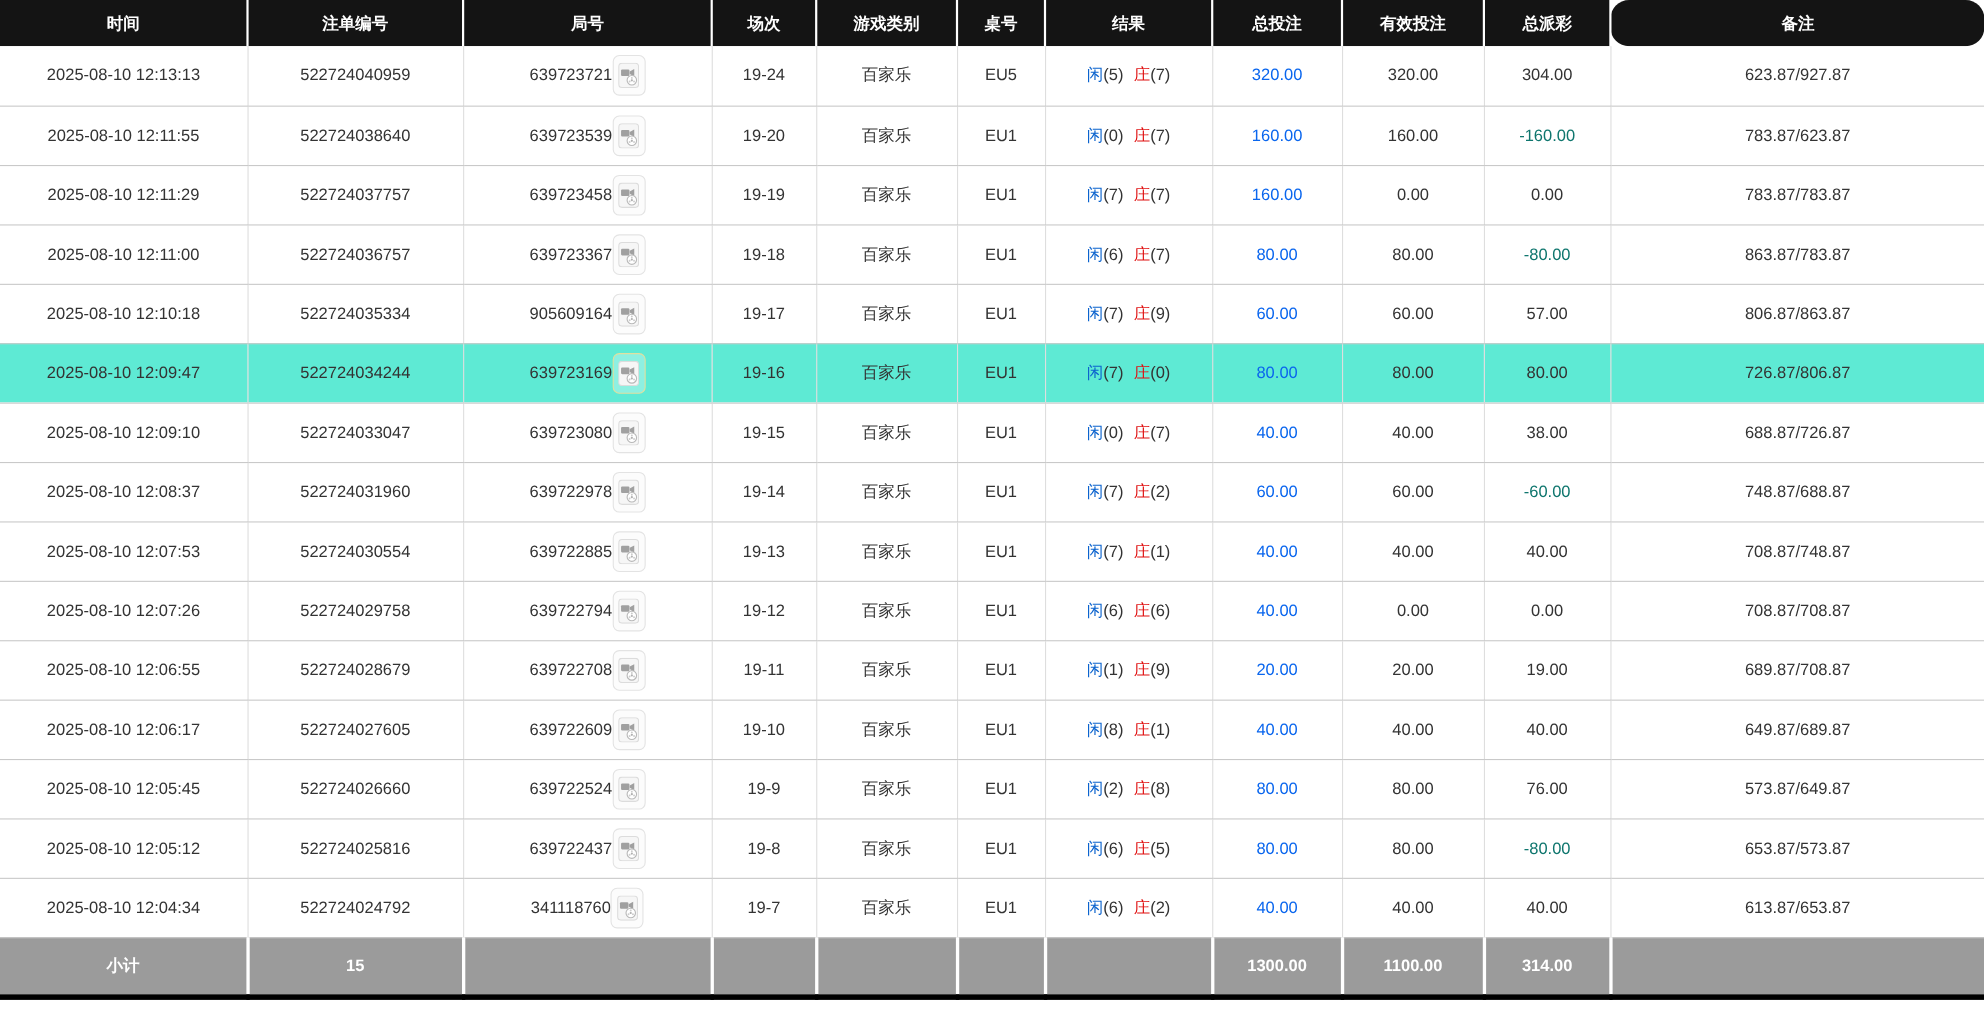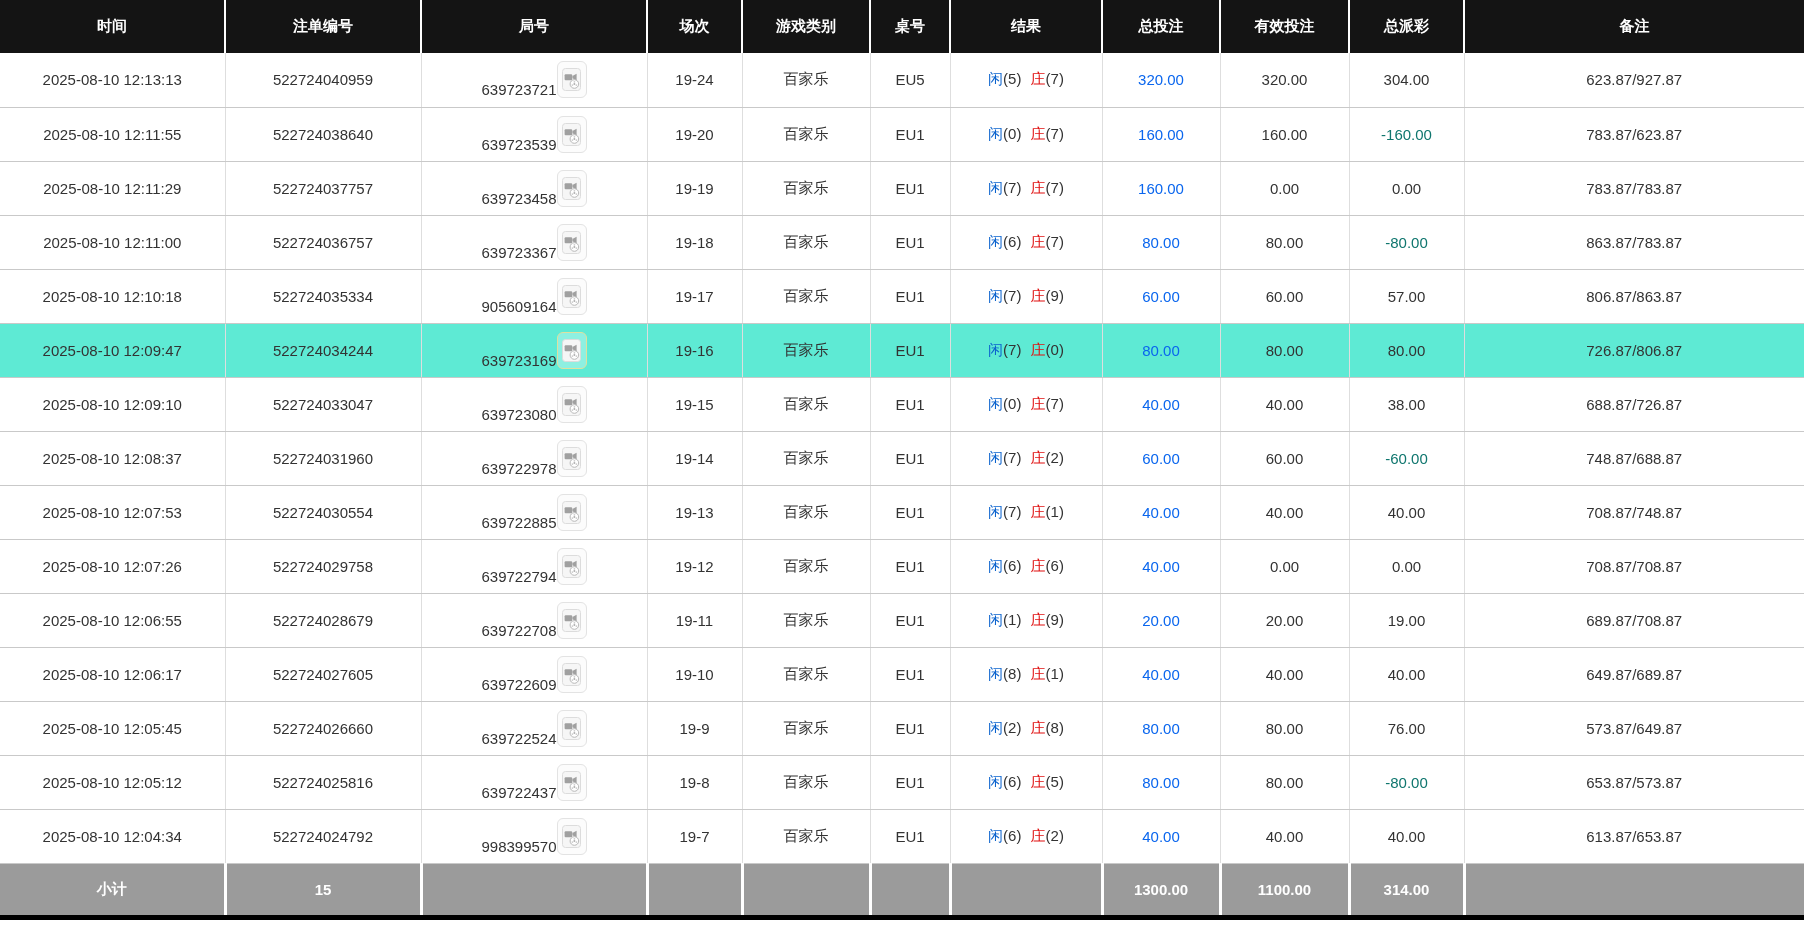--- a/index.html
+++ b/index.html
@@ -22,48 +22,48 @@
   col.c3 { width: 226px; }  
   col.c4 { width: 95px;  }  
   col.c5 { width: 128px; }  
   col.c6 { width: 80px;  }  
   col.c7 { width: 152px; }  
   col.c8 { width: 118px; }  
   col.c9 { width: 129px; }  
   col.c10 { width: 115px; } 
   col.c11 { width: 340px; } 
 
-  thead tr { height: 53px; margin-top: 26px; }
+  thead tr { height: 42px; margin-top: 26px; }
   thead th {
     background: #141414;
     color: #fff;
     font-size: 15px;
     font-weight: bold;
     text-align: center;
     vertical-align: middle;
     border-right: 2px solid #fff;
     padding: 0;
   }
-  thead th:last-child { border-right: none; }
+  thead th:last-child { border-right: none; border-radius: 17px; }
 
   tbody tr { height: 54px; padding-left: 11px; }
   tbody td {
     font-size: 15px;
     color: #333;
     text-align: center;
     vertical-align: middle;
     border-bottom: 1px solid #c9c9c9;
     border-right: 1px solid #dedede;
     padding: 0 4px;
     background: #fff;
   }
   tbody td:last-child { border-right: none; }
   tbody tr.highlight td { background: #5eead4; }
 
-  .round-wrap { display: inline-flex; align-items: flex-end; gap: 0; justify-content: center; }
+  .round-wrap { display: inline-flex; align-items: center; gap: 0; justify-content: center; }
   .video-btn {
     display: inline-flex; align-items: center; justify-content: center;
     width: 30px; height: 37px;
     border: 1px solid #e3e3e3;
     border-radius: 6px;
     background: #fcfcfc;
     cursor: pointer;
     padding: 0;
   }
   tr.highlight .video-btn { background: rgba(255,255,255,0.30); border-color: #e0e0a0; }
@@ -598,21 +598,21 @@
     </td>
     <td>80.00</td>
     <td class="payout neg">-80.00</td>
     <td>653.87/573.87</td>
   </tr>
       <tr>
     <td>2025-08-10 12:04:34</td>
     <td>522724024792</td>
     <td>
       <span class="round-wrap">
-        <span>998399570</span>
+        <span>341118760</span>
         <button class="video-btn">
           <svg width="19" height="23" viewBox="0 0 19 23" aria-hidden="true">
             <rect x="0.5" y="0.5" width="18" height="22" rx="3" fill="#f6f6f6" stroke="#dcdcdc"></rect>
             <rect x="2.6" y="6.2" width="7.6" height="6" rx="1" fill="#a0a0a0"></rect>
             <path d="M10.4 8.0 L14.6 5.8 v6.6 l-4.2 -2.2 z" fill="#a0a0a0"></path>
             <circle cx="12.4" cy="16" r="4.3" fill="#ffffff" stroke="#b8b8b8"></circle>
             <circle cx="12.4" cy="16" r="1.0" fill="#b0b0b0"></circle>
             <circle cx="12.4" cy="13.8" r="0.9" fill="#cccccc"></circle>
             <circle cx="10.4" cy="17.1" r="0.9" fill="#cccccc"></circle>
             <circle cx="14.4" cy="17.1" r="0.9" fill="#cccccc"></circle>

